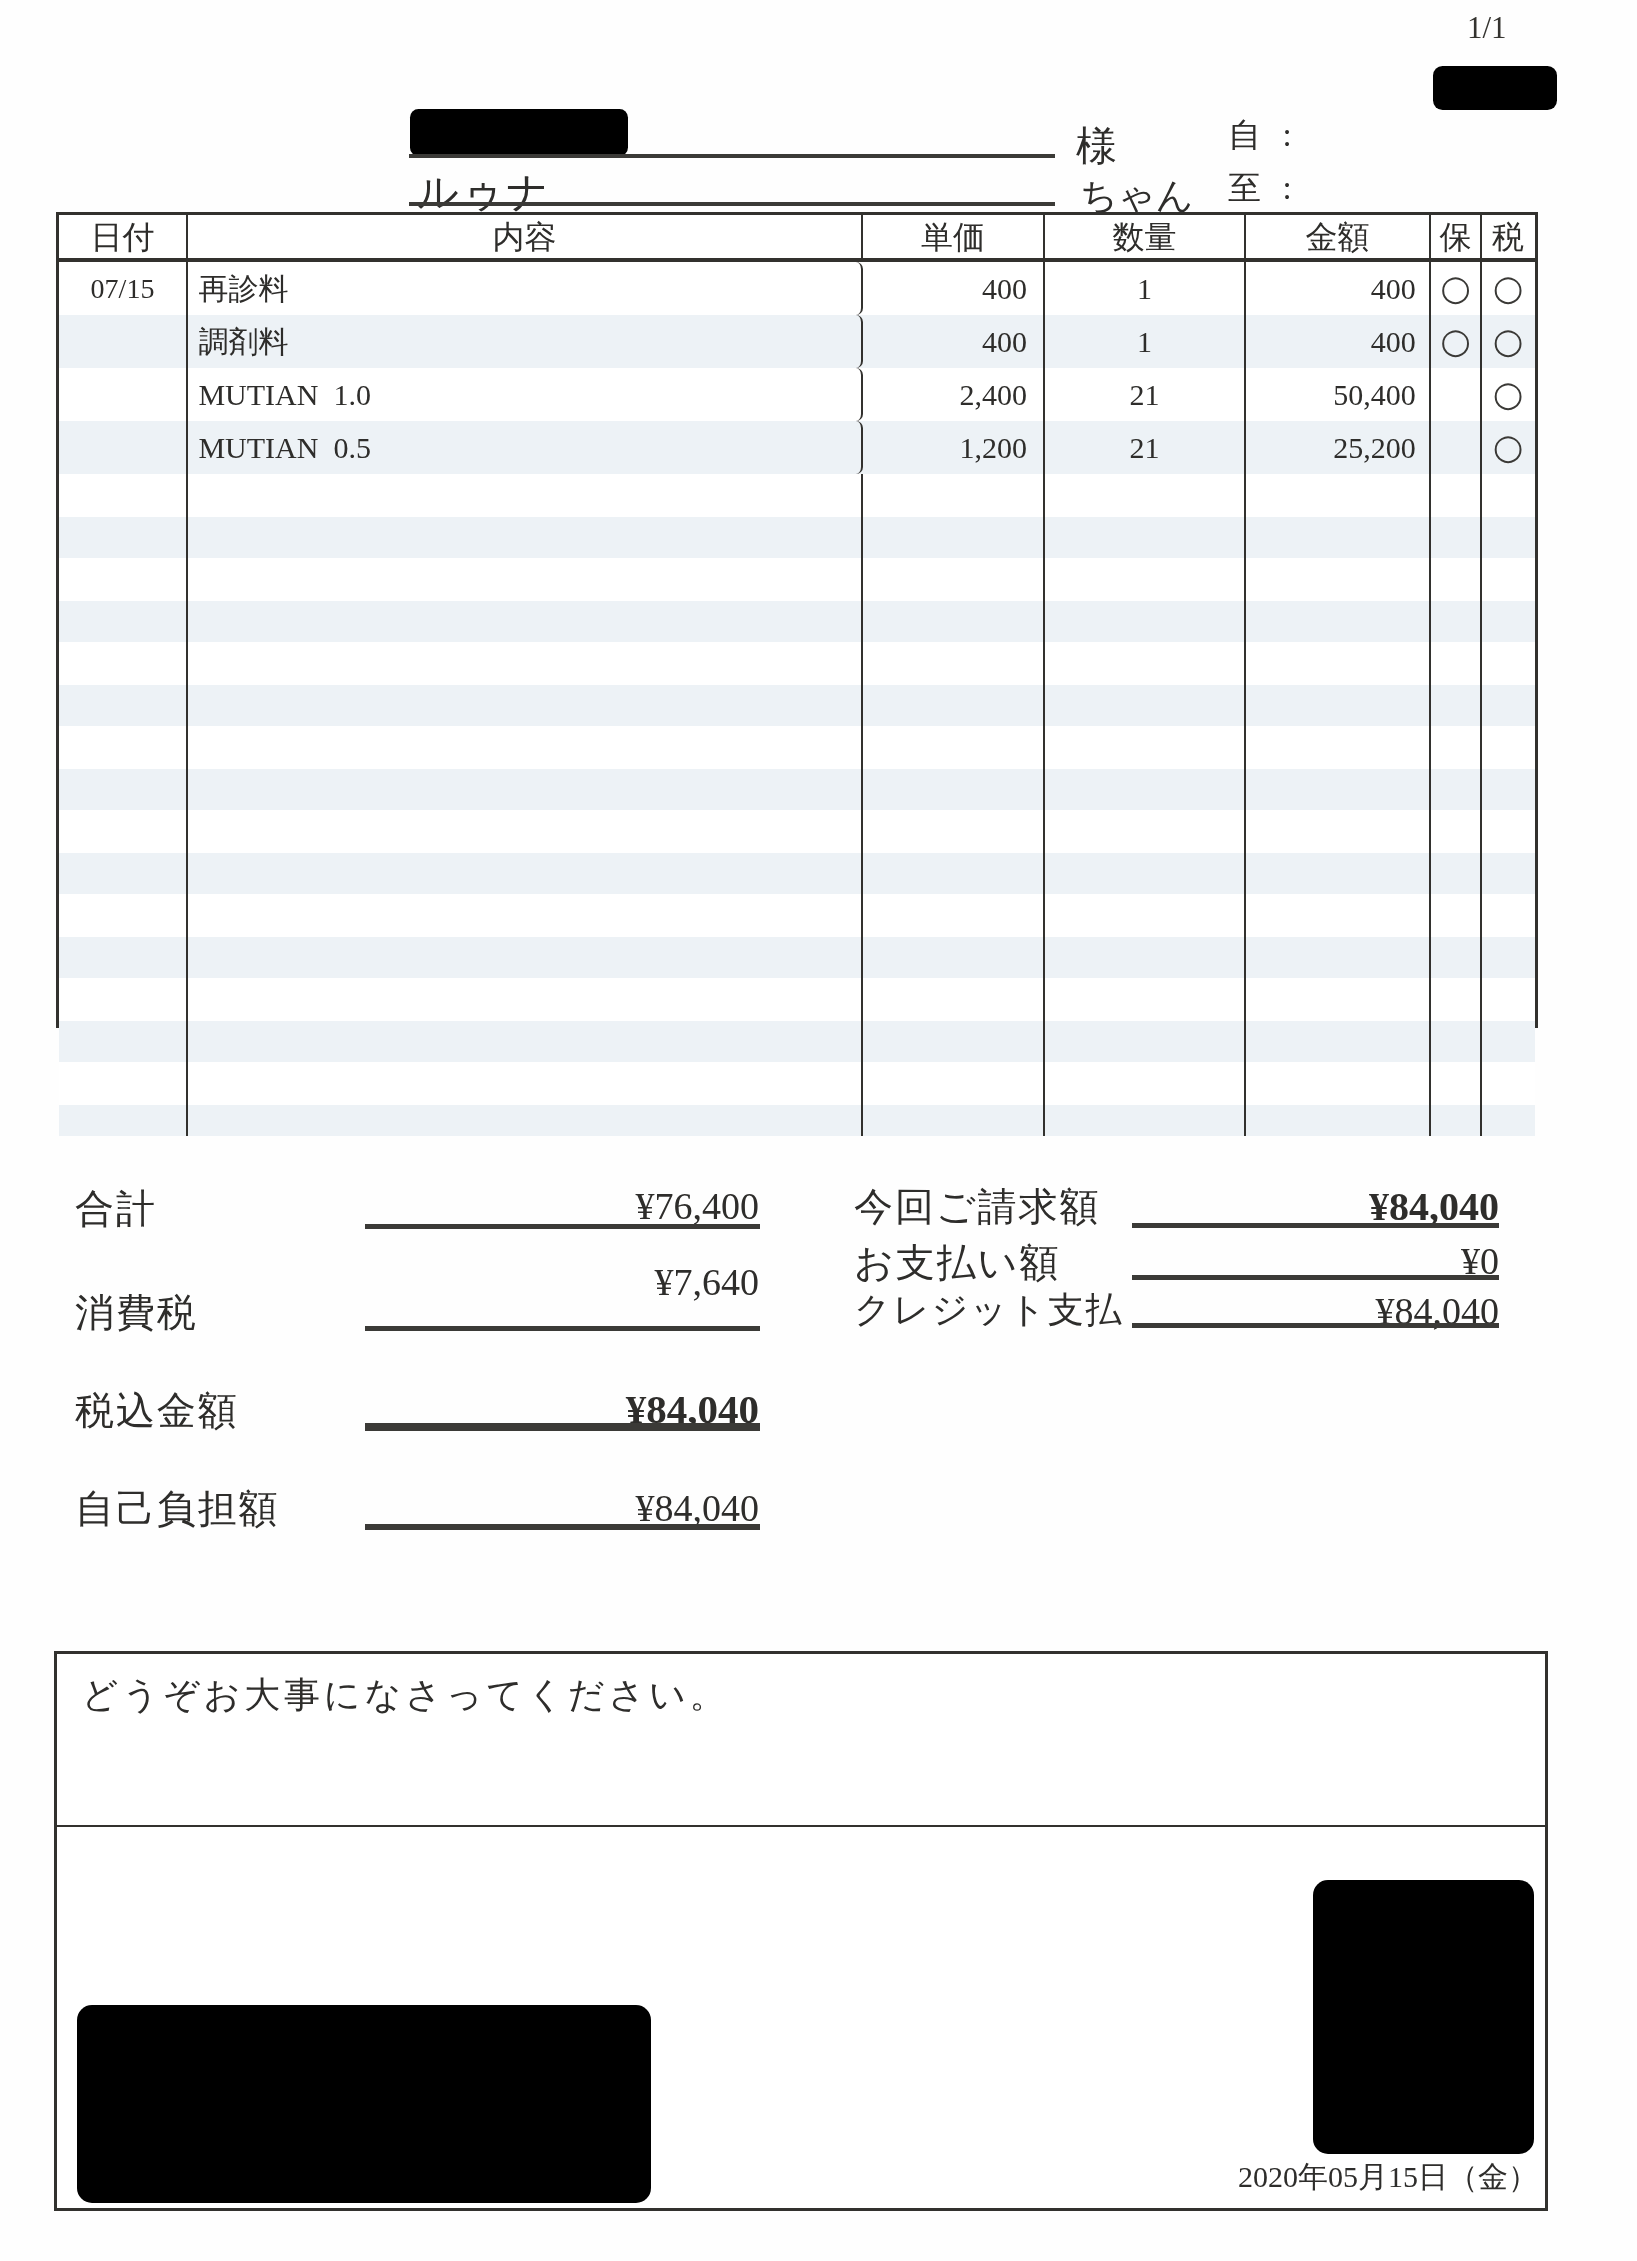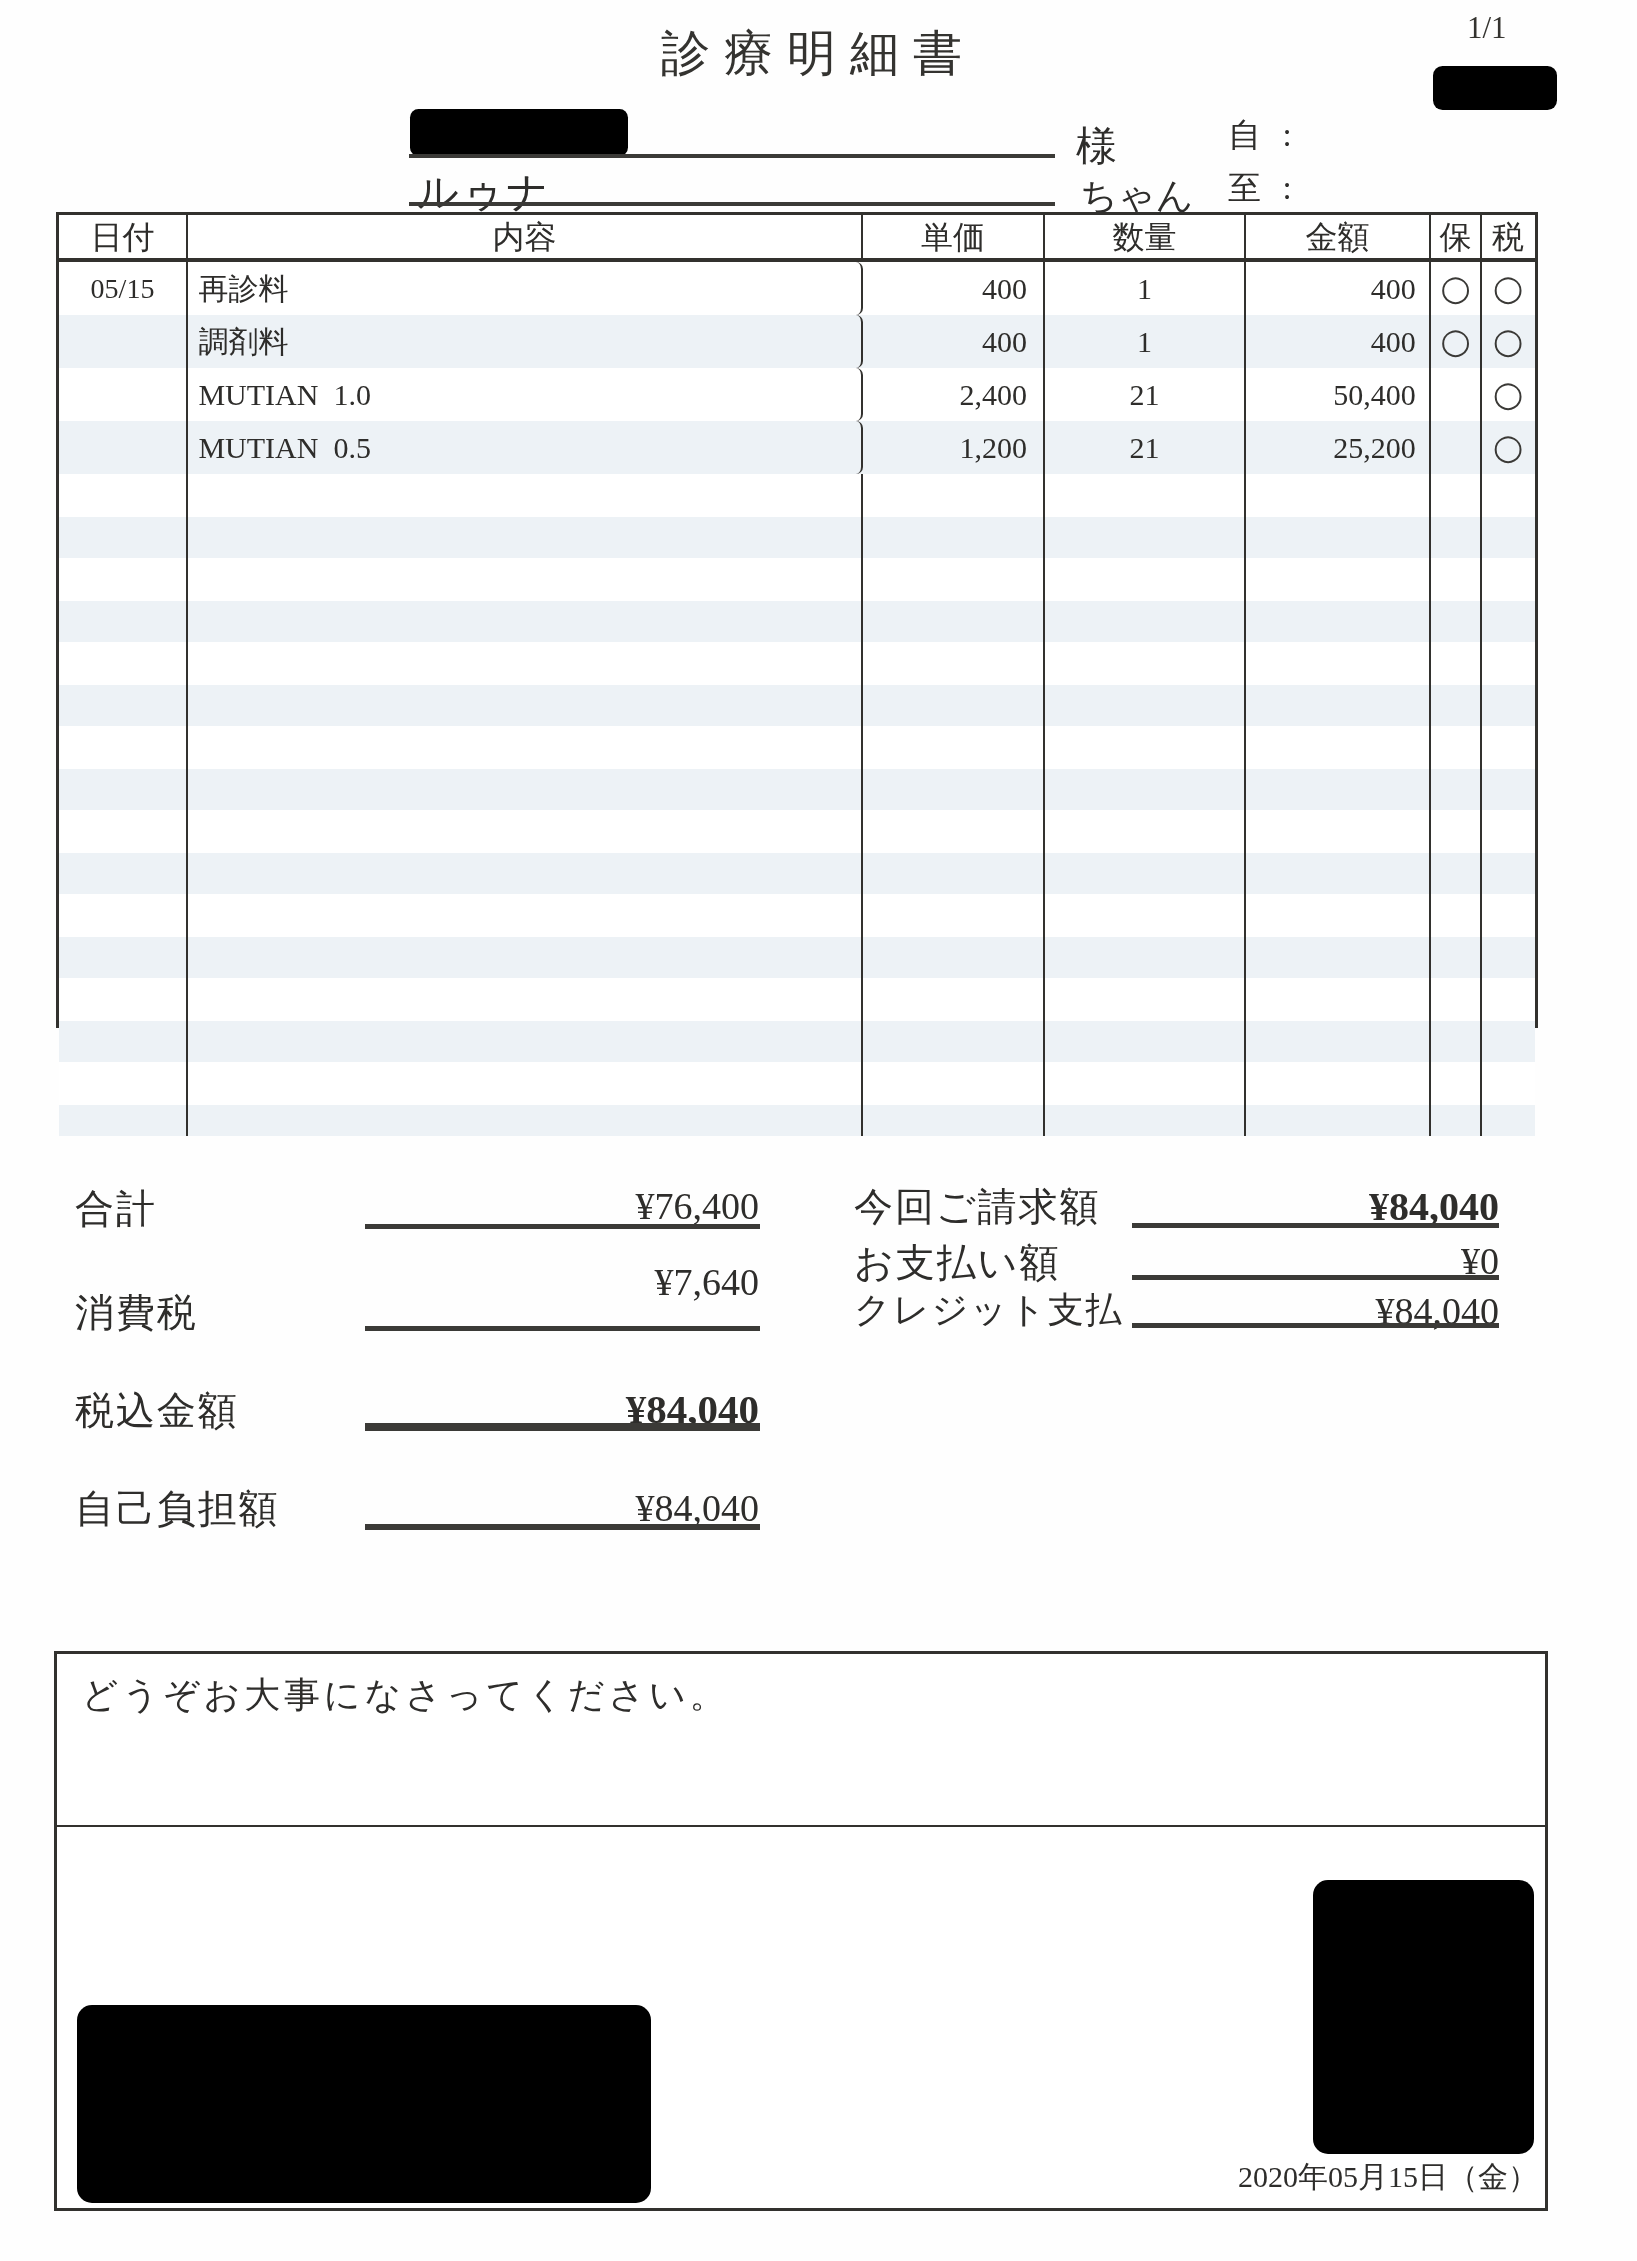--- a/index.html
+++ b/index.html
@@ -107,21 +107,20 @@
   
   .redact-bl { left: 77px; top: 2005px; width: 574px; height: 198px; border-radius: 15px; }
   .redact-br { left: 1313px; top: 1880px; width: 221px; height: 274px; border-radius: 15px; }
   .issue-date { position: absolute; right: 99px; top: 2157px; font-size: 30px; white-space: nowrap; }
 </style>
 </head>
 <body>
 
 <div class="page">
 
-  <div class="doc-title">診療明細書</div>
   <div class="page-number">1/1</div>
   <div class="redact redact-tr"></div>
 
   <div class="redact redact-owner"></div>
   <div class="owner-line-underline"></div>
   <div class="owner-honorific">様</div>
   <div class="period-from">自 :</div>
   <div class="pet-name">ルゥナ</div>
   <div class="pet-line-underline"></div>
   <div class="pet-honorific">ちゃん</div>
@@ -132,21 +131,21 @@
       <div class="t-cell">日付</div>
       <div class="t-cell">内容</div>
       <div class="t-cell">単価</div>
       <div class="t-cell">数量</div>
       <div class="t-cell">金額</div>
       <div class="t-cell">保</div>
       <div class="t-cell">税</div>
     </div>
 
     <div class="t-row t-data">
-      <div class="t-cell cell-date">05/15</div>
+      <div class="t-cell cell-date">07/15</div>
       <div class="t-cell cell-desc">再診料</div>
       <div class="t-cell cell-unit">400</div>
       <div class="t-cell cell-qty">1</div>
       <div class="t-cell cell-amt">400</div>
       <div class="t-cell cell-circle">○</div>
       <div class="t-cell cell-circle">○</div>
     </div>
 
     <div class="t-row t-data striped">
       <div class="t-cell cell-date"></div>

